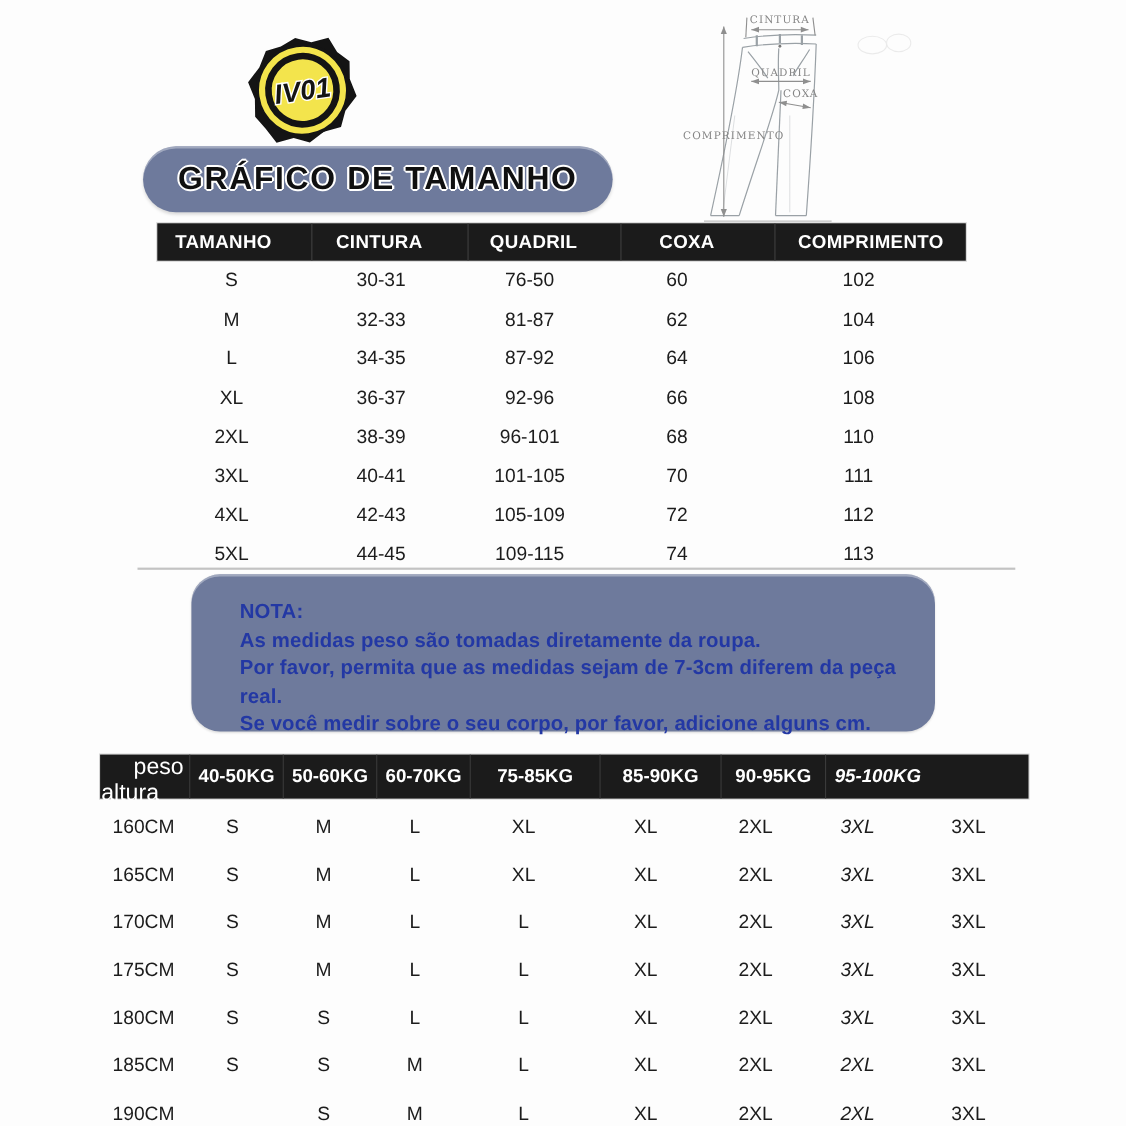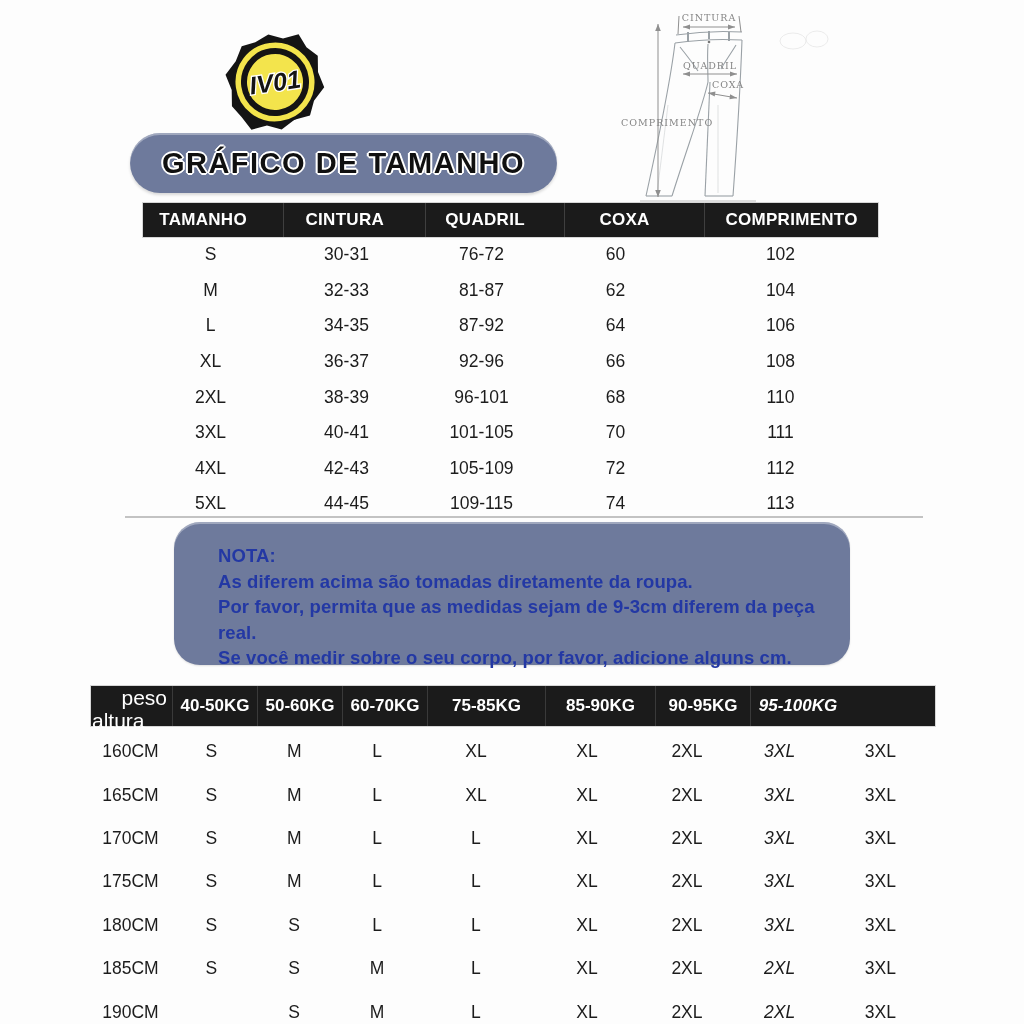--- a/index.html
+++ b/index.html
@@ -154,21 +154,21 @@
         <div class="st-hcell">TAMANHO</div>
         <div class="st-hcell">CINTURA</div>
         <div class="st-hcell">QUADRIL</div>
         <div class="st-hcell">COXA</div>
         <div class="st-hcell">COMPRIMENTO</div>
       </div>
     <div class="st-body">
         <div class="st-row">
           <div class="st-cell">S</div>
           <div class="st-cell">30-31</div>
-          <div class="st-cell">76-72</div>
+          <div class="st-cell">76-50</div>
           <div class="st-cell">60</div>
           <div class="st-cell">102</div>
         </div>
         <div class="st-row">
           <div class="st-cell">M</div>
           <div class="st-cell">32-33</div>
           <div class="st-cell">81-87</div>
           <div class="st-cell">62</div>
           <div class="st-cell">104</div>
         </div>
@@ -214,22 +214,22 @@
           <div class="st-cell">74</div>
           <div class="st-cell">113</div>
         </div>
       </div>
   </div>
 
   <div class="divider"></div>
 
   <div class="note-box">
     <div>NOTA:</div>
-    <div>As diferem acima são tomadas diretamente da roupa.</div>
-    <div>Por favor, permita que as medidas sejam de 9-3cm diferem da peça real.</div>
+    <div>As medidas peso são tomadas diretamente da roupa.</div>
+    <div>Por favor, permita que as medidas sejam de 7-3cm diferem da peça real.</div>
     <div>Se você medir sobre o seu corpo, por favor, adicione alguns cm.</div>
   </div>
 
   <div class="wh-table">
     <div class="wh-header">
       <div class="corner">
         <span class="peso">peso</span>
         <span class="altura">altura</span>
       </div>
     <div class="wh-hcell">40-50KG</div>

